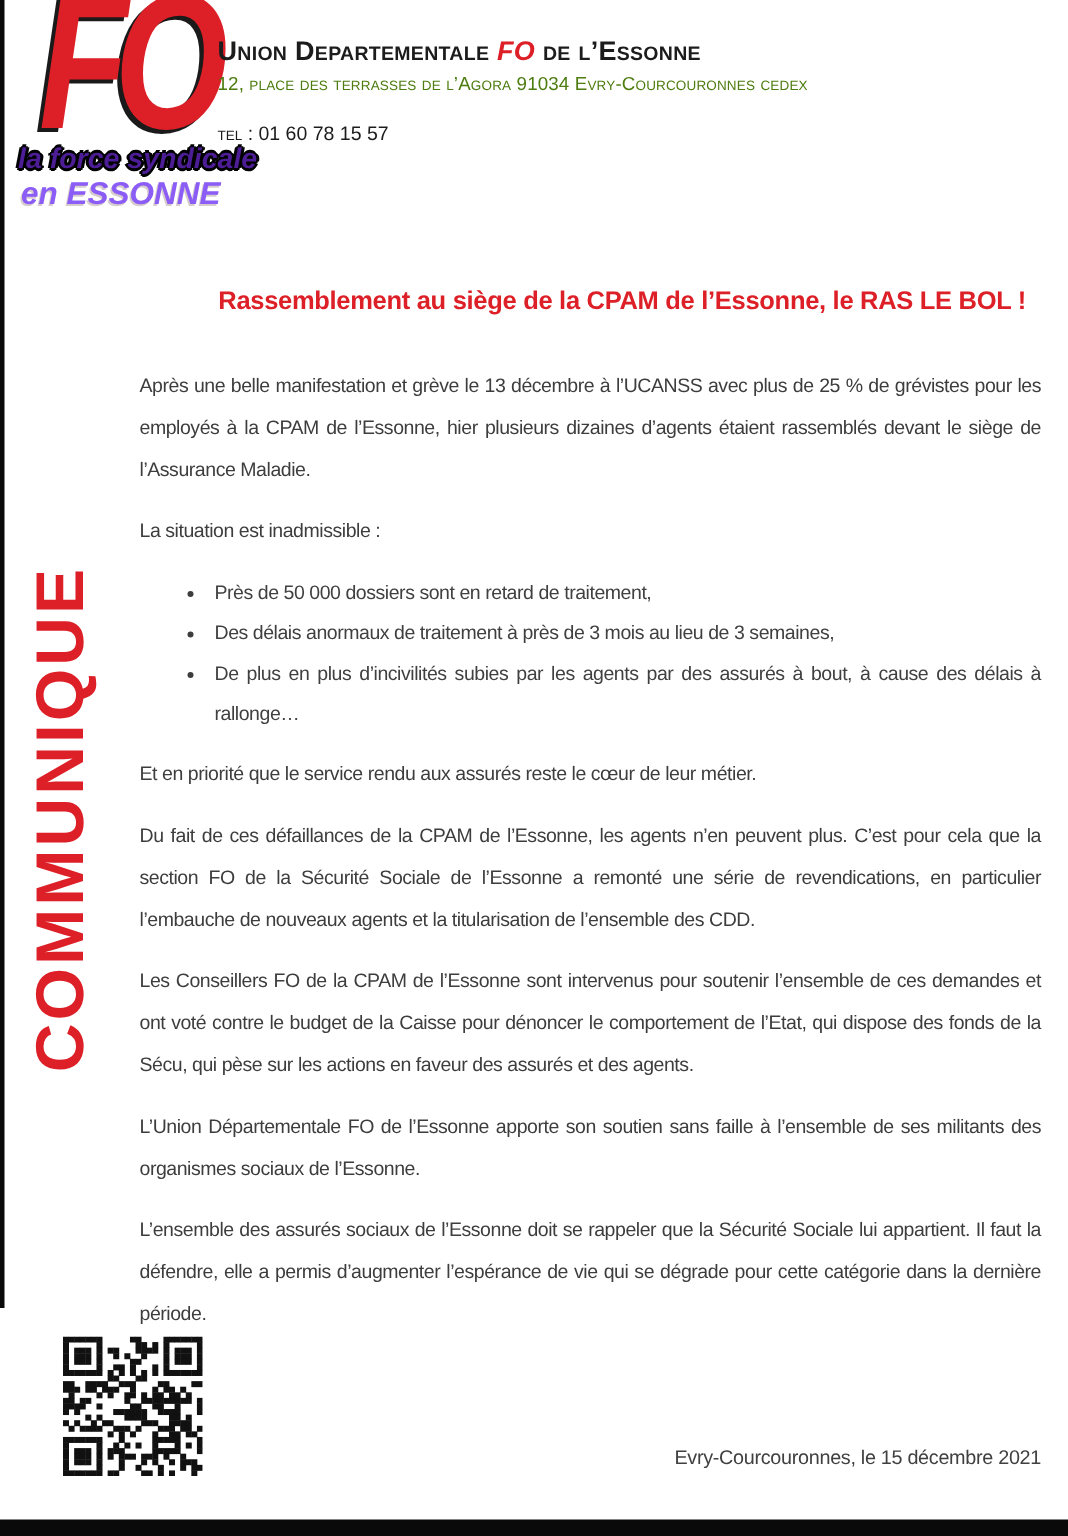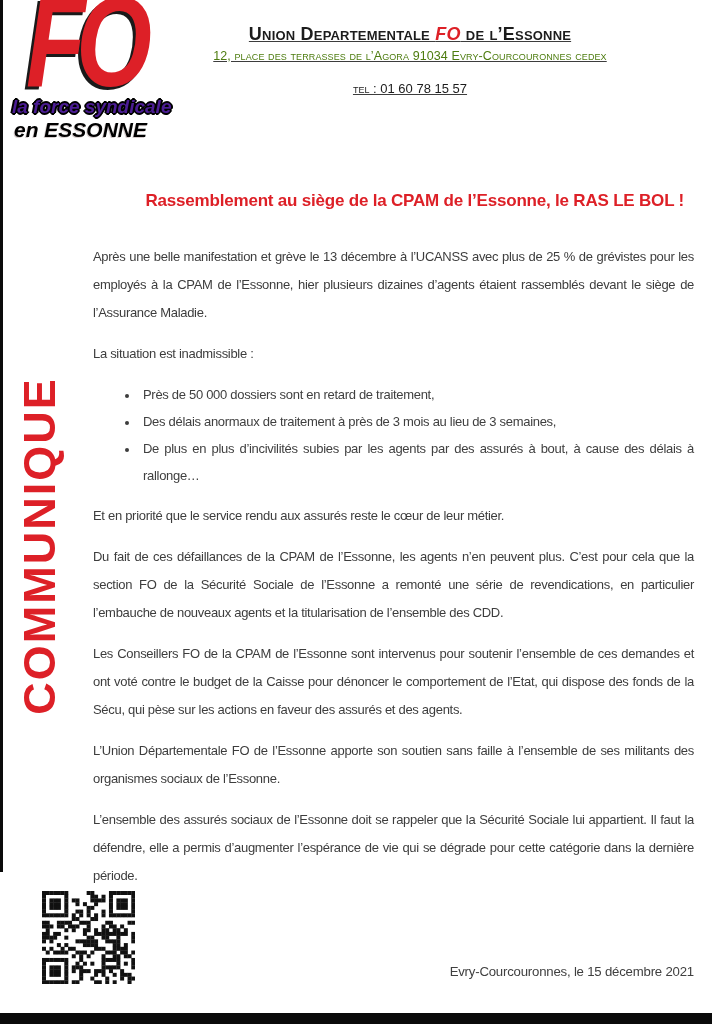--- a/index.html
+++ b/index.html
@@ -23,26 +23,26 @@
   }
   .logo-tagline {
     position:absolute; left:2px; top:92px; width:170px;
     font-size:19px; font-weight:bold; font-style:italic; color:#4c1d95;
     letter-spacing:0px; white-space:nowrap;
     text-shadow:-1px -1px 0 #000, 1px -1px 0 #000, -1px 1px 0 #000, 1px 1px 0 #000,
                 -2px 0 0 #000, 2px 0 0 #000, 0 2px 0 #000, 0 -2px 0 #000;
   }
   .logo-region {
     position:absolute; left:4px; top:114px;
-    font-size:21px; font-weight:bold; font-style:italic; color:#000000;
+    font-size:21px; font-weight:bold; font-style:italic; color:#8b5cf6;
     white-space:nowrap; text-shadow:-1px 1px 0 #33000033;
   }
 
   
-  .letterhead { position:absolute; left:145px; top:24px; width:530px; text-align:center;text-decoration:underline; }
+  .letterhead { position:absolute; left:145px; top:24px; width:530px; text-align:left; }
   .org-line { font-variant:small-caps; font-weight:bold; font-size:18px; color:#1c1c1c; letter-spacing:0.2px; }
   .org-line .fo-red { color:#dd2027; font-style:italic; font-variant:normal; }
   .addr-line { font-variant:small-caps; font-size:12.5px; color:#4d7c0f; margin-top:4px; letter-spacing:0.1px; }
   .tel-line  { font-variant:small-caps; font-size:13px; color:#1c1c1c; margin-top:18px; }
   .mail-line { font-size:13.5px; color:#1c1c1c; margin-top:4px; }
   .mail-line a, .mail-line .link { color:#0563c1; text-decoration:underline; cursor:pointer; }
 
   
   .banner {
     position:absolute; left:-149px; top:518px; width:382px; height:56px;

